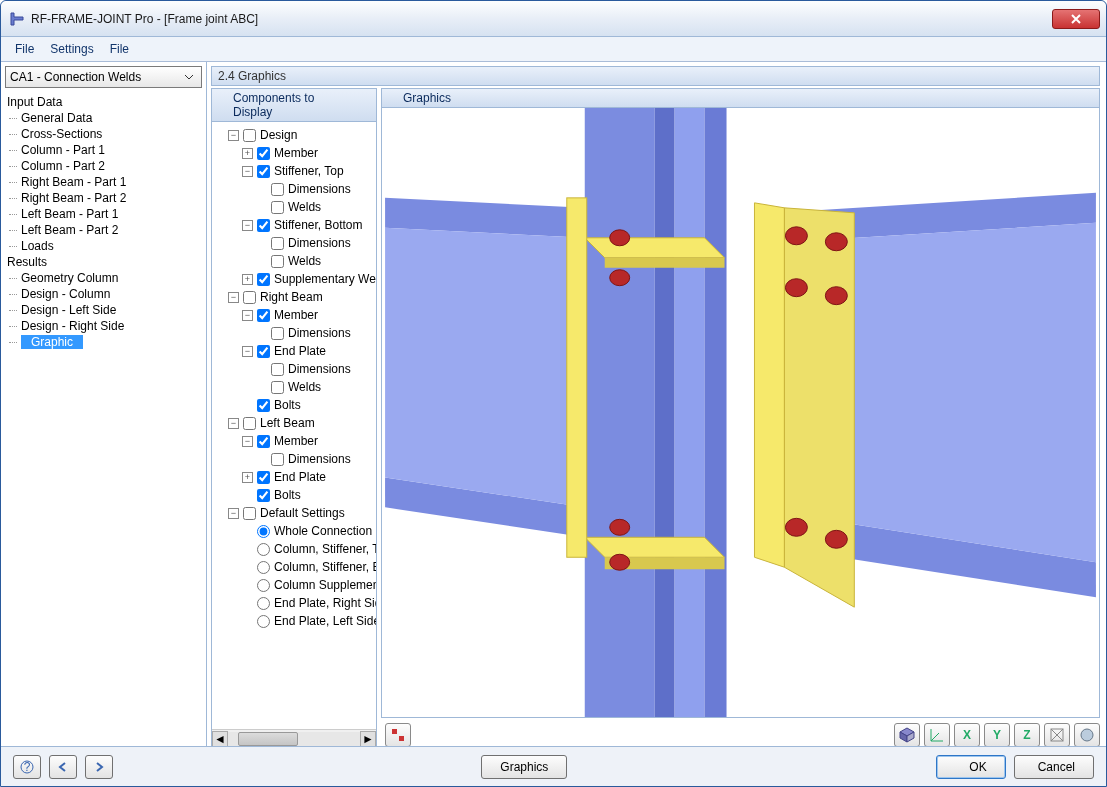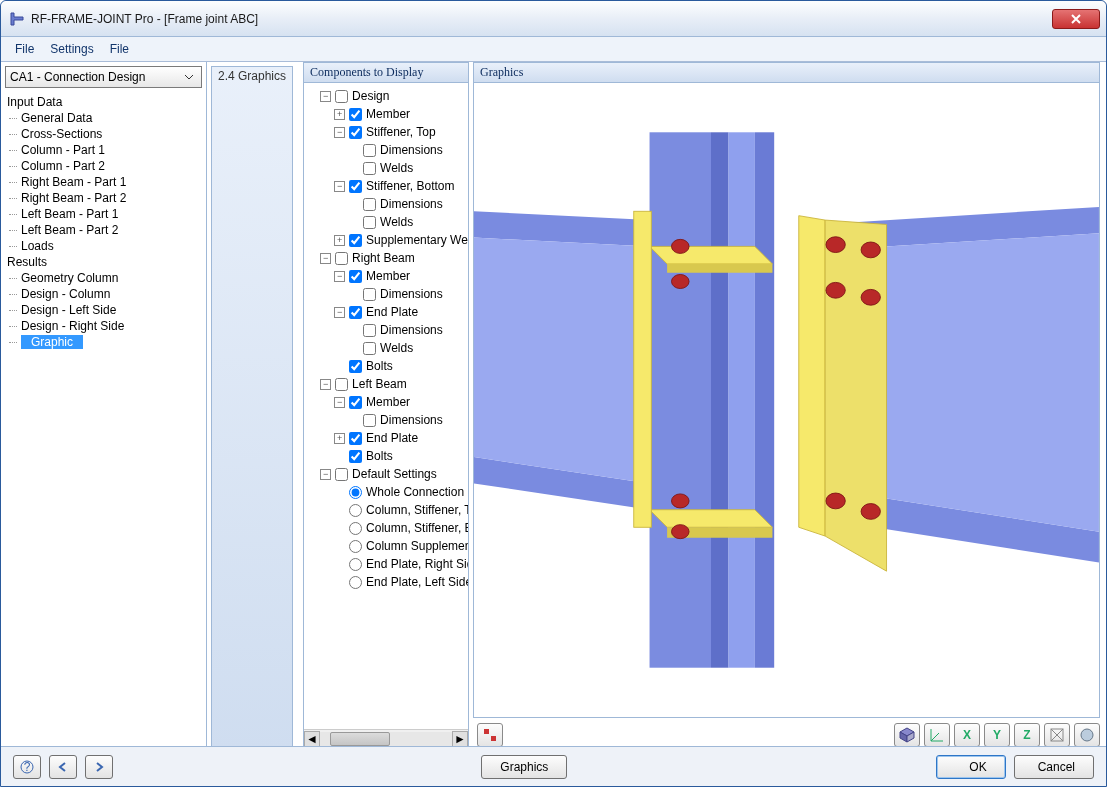--- a/index.html
+++ b/index.html
@@ -24,25 +24,25 @@
   .nav-pane { width: 206px; border-right: 1px solid #9fb8d7; background: #fff; display:flex; flex-direction: column; }
   .nav-combo { margin: 4px; height: 22px; background: linear-gradient(#fff,#e7e7e7); border:1px solid #7a7a7a; display:flex; align-items:center; padding:0 4px; justify-content: space-between;}
   .nav-combo .vbtn { width:16px; height:16px; display:flex; align-items:center; justify-content:center; }
   .nav-tree { flex:1; overflow:auto; padding: 2px 0; }
   .nav-section { color:#000; padding: 1px 6px; }
   .nav-item { padding: 1px 6px 1px 20px; position: relative; color:#000; }
   .nav-item::before { content:""; position:absolute; left:8px; top:50%; width:8px; border-top:1px dotted #999; }
   .nav-item.selected span { background:#3399ff; color:#fff; padding:0 10px; }
 
   
-  .center { flex:1; display:flex; flex-direction:row; position: relative; }
+  .center { flex:1; display:flex; flex-direction:column; position: relative; }
   .panel-header { background: linear-gradient(#e9f0fa,#cfddf0); border:1px solid #9fb8d7; padding: 2px 6px; margin: 4px 6px 2px 4px; color:#333; }
   .center-split { flex:1; display:flex; margin: 0 6px 6px 4px; gap:4px; min-height:0; }
   .comp-panel { width: 166px; display:flex; flex-direction:column; min-height:0;}
-  .sub-header { background: linear-gradient(#e9f0fa,#cfddf0); border:1px solid #9fb8d7; padding:2px 6px; color:#0a2a5c;font-family:Liberation Serif, serif; }
+  .sub-header { background: linear-gradient(#e9f0fa,#cfddf0); border:1px solid #9fb8d7; padding:2px 21px; color:#0a2a5c; }
   .comp-tree { flex:1; border:1px solid #9fb8d7; border-top:none; overflow:hidden; position:relative; background:#fff; }
   .comp-tree-inner { position:absolute; inset:0 0 18px 0; overflow:hidden; padding:4px 2px;}
   .comp-scroll { position:absolute; left:0; right:0; bottom:0; height:18px; background:#f0f0f0; border-top:1px solid #ccc; display:flex; align-items:center;}
   .comp-scroll .track { flex:1; height:14px; background:#e7e7e7; margin:0 16px; position:relative;}
   .comp-scroll .thumb { position:absolute; left:10px; width:60px; top:0; bottom:0; background:linear-gradient(#dcdcdc,#c5c5c5); border:1px solid #999; border-radius:2px;}
   .comp-scroll .arr { width:16px; height:16px; background:#e0e0e0; border:1px solid #aaa; position:absolute; top:1px; display:flex; align-items:center; justify-content:center;}
   .comp-scroll .arr.l{left:0;} .comp-scroll .arr.r{right:0;}
 
   .tree-row { display:flex; align-items:center; gap:4px; padding:0 0 0 2px; white-space:nowrap; height:18px; }
   .tree-row .exp { width:11px; height:11px; border:1px solid #888; background:#fff; display:flex; align-items:center; justify-content:center; font-size:9px; line-height:1; color:#555; cursor:default; flex-shrink:0;}
@@ -85,21 +85,21 @@
 <div class="menubar">
   <span>File</span>
   <span>Settings</span>
   <span>File</span>
 </div>
 
 <div class="work">
 
   <div class="nav-pane">
     <div class="nav-combo">
-      <span>CA1 - Connection Design</span>
+      <span>CA1 - Connection Welds</span>
       <span class="vbtn">
         <svg width="10" height="10" viewBox="0 0 10 10">
             <path d="M1 3 L5 7 L9 3" fill="none" stroke="#333"></path>
           </svg>
       </span>
     </div>
     <div class="nav-tree">
       <div class="nav-section">Input Data</div>
       <div class="nav-item"><span>General Data</span></div>
       <div class="nav-item"><span>Cross-Sections</span></div>

